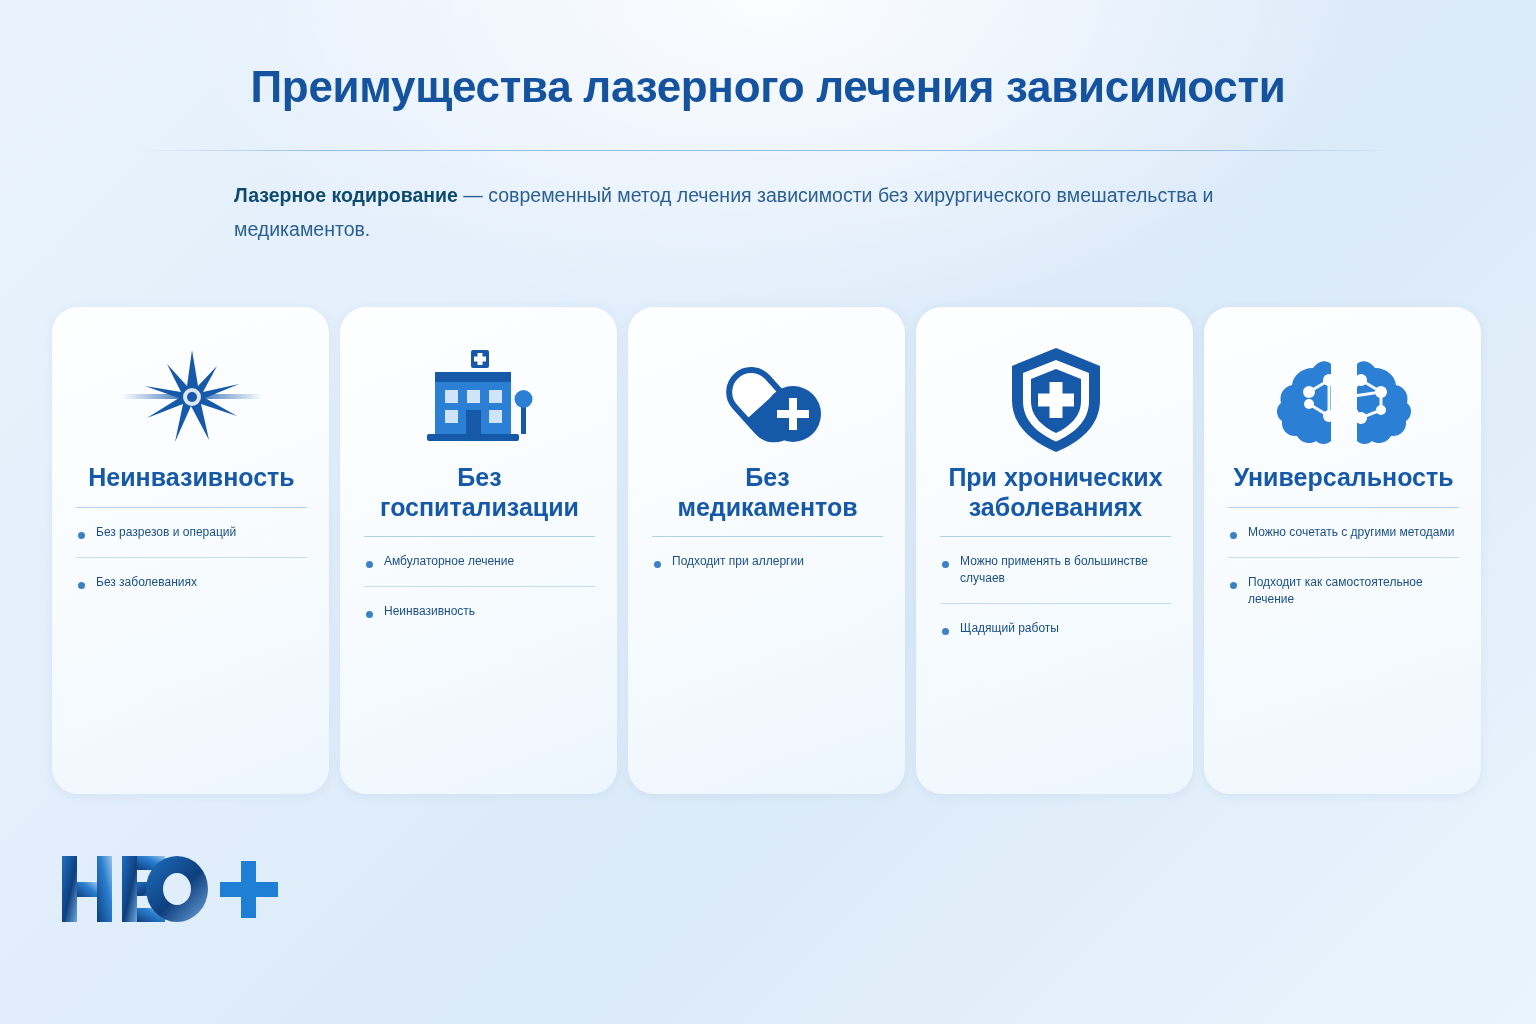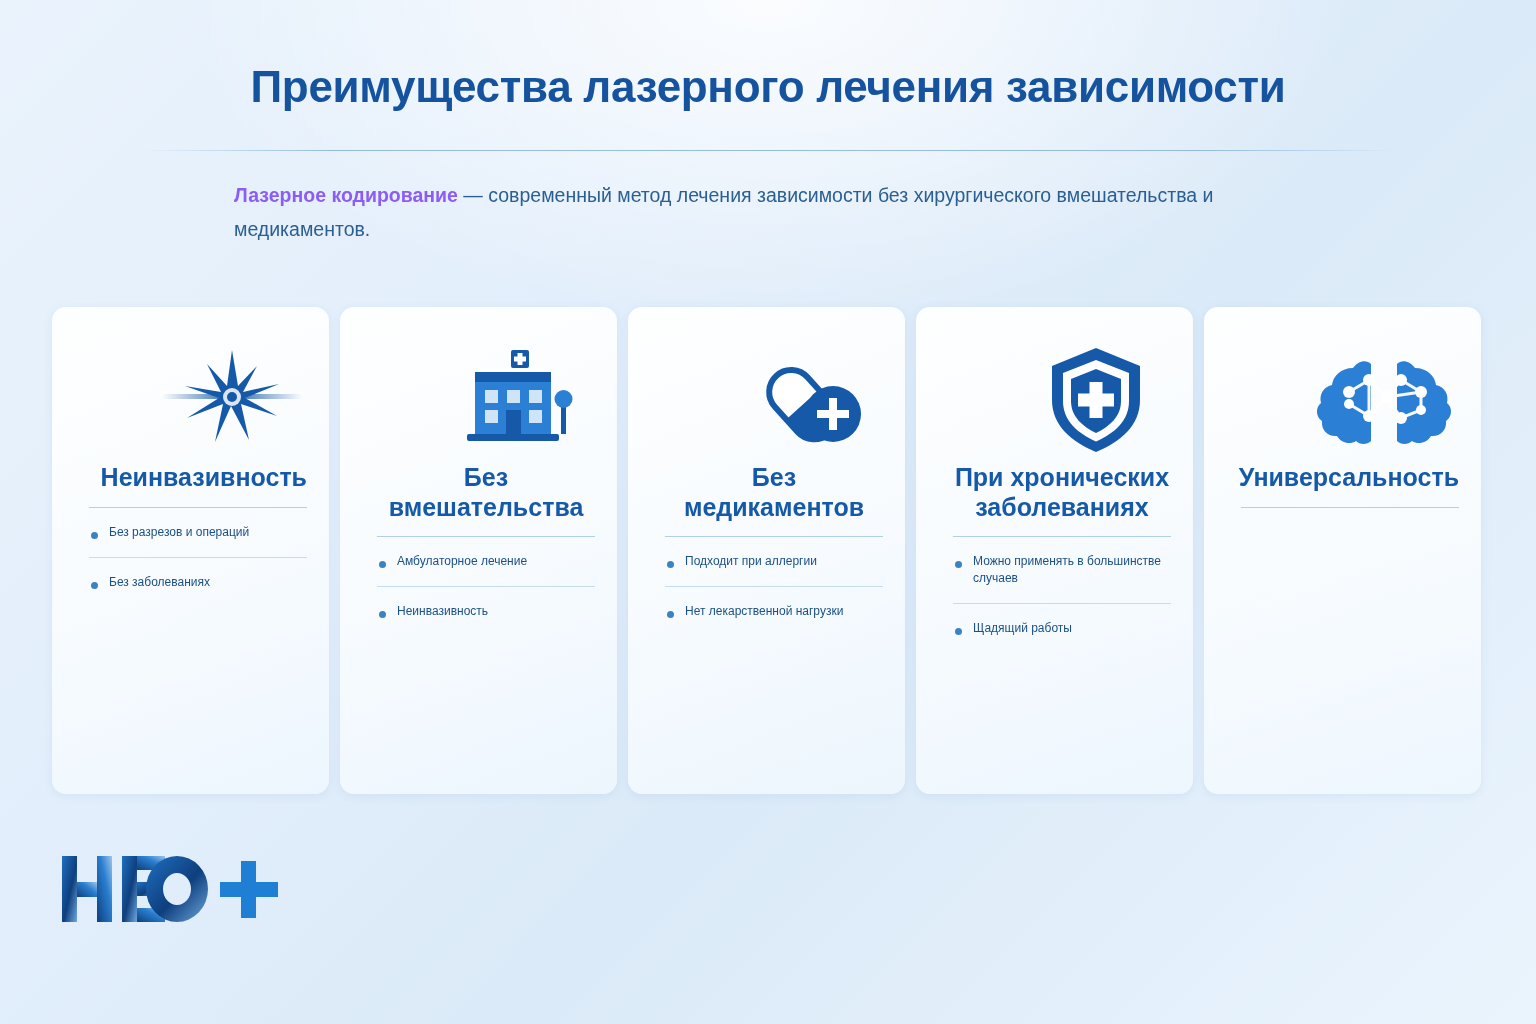--- a/index.html
+++ b/index.html
@@ -49,44 +49,44 @@
   .subtitle {
     position: absolute;
     top: 178px;
     left: 234px;
     width: 1000px;
     font-size: 19.5px;
     line-height: 1.75;
     color: #2b5f92;
   }
   .subtitle b {
-    color: #8b5cf6;
+    color: #0c4a6e;
     font-weight: bold;
   }
 
   
   .cards {
     position: absolute;
     top: 307px;
     left: 52px;
     width: 1432px;
     display: flex;
     gap: 11px;
     align-items: flex-start;
   }
   .card {
     width: 277px;
     min-height: 487px;
     background: linear-gradient(160deg, rgba(255,255,255,0.96) 0%, rgba(250,253,255,0.88) 55%, rgba(240,248,255,0.82) 100%);
-    border-radius: 14px;
+    border-radius: 26px;
     box-shadow: 0 2px 10px rgba(80,130,180,0.10);
-    padding: 30px 22px 26px 37px;
+    padding: 30px 22px 26px 24px;
     display: flex;
     flex-direction: column;
-    align-items: flex-end;
+    align-items: center;
   }
   .card-icon {
     height: 120px;
     display: flex;
     align-items: center;
     justify-content: center;
   }
   .card-title {
     margin-top: 6px;
     font-size: 25px;
@@ -186,21 +186,21 @@
           <rect x="62" y="48" width="13" height="13" fill="#cfe4f7"></rect>
           <rect x="84" y="48" width="13" height="13" fill="#cfe4f7"></rect>
           <rect x="40" y="68" width="13" height="13" fill="#cfe4f7"></rect>
           <rect x="84" y="68" width="13" height="13" fill="#cfe4f7"></rect>
           <rect x="61" y="68" width="15" height="24" fill="#1559a8"></rect>
           <rect x="22" y="92" width="92" height="7" rx="2" fill="#1559a8"></rect>
           <rect x="116" y="62" width="5" height="30" fill="#1559a8"></rect>
           <circle cx="118.5" cy="57" r="9" fill="#2b7fd4"></circle>
         </svg>
       </div>
-      <div class="card-title">Без вмешательства</div>
+      <div class="card-title">Без госпитализации</div>
       <div class="card-title-rule"></div>
       <ul class="bullets">
         <li>Амбулаторное лечение</li>
         <li>Неинвазивность</li>
       </ul>
     </div>
 
     <div class="card">
       <div class="card-icon">
         <svg width="150" height="110" viewBox="0 0 150 110" aria-hidden="true">
@@ -210,21 +210,20 @@
           </g>
           <circle cx="100" cy="72" r="28" fill="#1559a8"></circle>
           <rect x="96" y="56" width="8" height="32" fill="#ffffff"></rect>
           <rect x="84" y="68" width="32" height="8" fill="#ffffff"></rect>
         </svg>
       </div>
       <div class="card-title">Без медикаментов</div>
       <div class="card-title-rule"></div>
       <ul class="bullets">
         <li>Подходит при аллергии</li>
-        <li>Нет лекарственной нагрузки</li>
       </ul>
     </div>
 
     <div class="card">
       <div class="card-icon">
         <svg width="150" height="110" viewBox="0 0 150 110" aria-hidden="true">
           <path d="M75 6 L119 24 v34 c0 26 -20 42 -44 52 c-24 -10 -44 -26 -44 -52 V24 Z" fill="#1559a8"></path>
           <path d="M75 18 L108 31 v28 c0 20 -15 32.5 -33 40.5 c-18 -8 -33 -20.5 -33 -40.5 V31 Z" fill="#ffffff"></path>
           <path d="M75 27 L100 37 v22 c0 15.5 -11.5 25.5 -25 32 c-13.5 -6.5 -25 -16.5 -25 -32 V37 Z" fill="#1559a8"></path>
           <rect x="68.5" y="40" width="13" height="36" fill="#ffffff"></rect>
@@ -258,20 +257,24 @@
             <circle cx="78" cy="55" r="6"></circle>
             <circle cx="92" cy="38" r="6"></circle>
             <circle cx="112" cy="50" r="6"></circle>
             <circle cx="112" cy="68" r="5"></circle>
             <circle cx="92" cy="76" r="6"></circle>
           </g>
         </svg>
       </div>
       <div class="card-title">Универсальность</div>
       <div class="card-title-rule"></div>
+      <ul class="bullets">
+        <li>Можно сочетать с другими методами</li>
+        <li>Подходит как самостоятельное лечение</li>
+      </ul>
     </div>
 
   </div>
 
   <div class="logo">
     <svg width="270" height="80" viewBox="0 0 270 80" aria-hidden="true">
       <defs>
         <linearGradient id="lgA" x1="0" y1="0" x2="1" y2="1">
           <stop offset="0%" stop-color="#1f6fc0"></stop>
           <stop offset="55%" stop-color="#0e3f7e"></stop>

